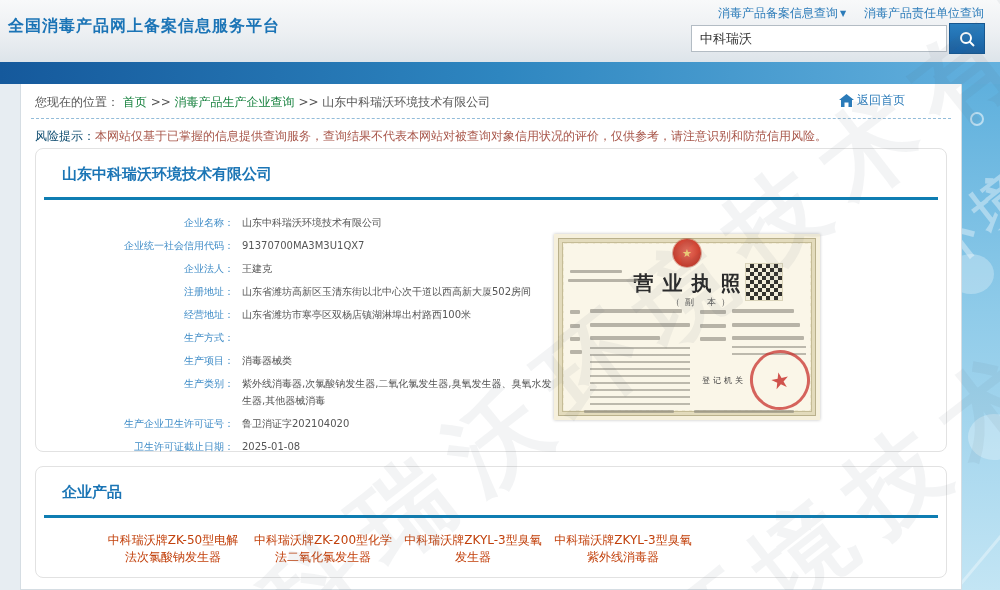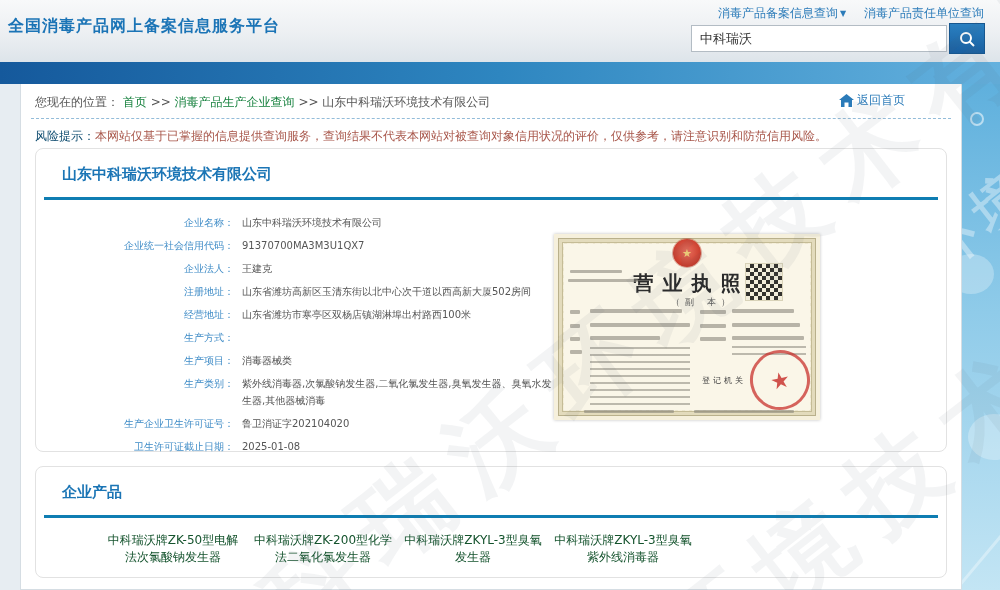--- a/index.html
+++ b/index.html
@@ -133,21 +133,21 @@
     position:absolute; left:196px; top:116px; width:60px; height:60px; border-radius:50%;
     border:3px solid rgba(198,42,38,.72); transform:rotate(-12deg);
     display:flex; align-items:center; justify-content:center;
     color:rgba(198,42,38,.8); font-size:22px;
   }
 
   
   .product-row { display:flex; margin:10px 0 0 66px; }
   .product-link {
     width:142px; margin-right:8px; text-align:center;
-    font-size:12px; line-height:17px; color:#14532d; display:block;
+    font-size:12px; line-height:17px; color:#c2410c; display:block;
   }
 </style>
 </head>
 <body>
 
 <div class="wm" style="left:-180px; top:260px;">山东中科瑞沃环境技术有限公司</div>
 <div class="wm" style="left:-60px; top:520px;">山东中科瑞沃环境技术有限公司</div>
 <div class="wm" style="left:320px; top:640px;">山东中科瑞沃环境技术有限公司</div>
 
 <div class="header">

